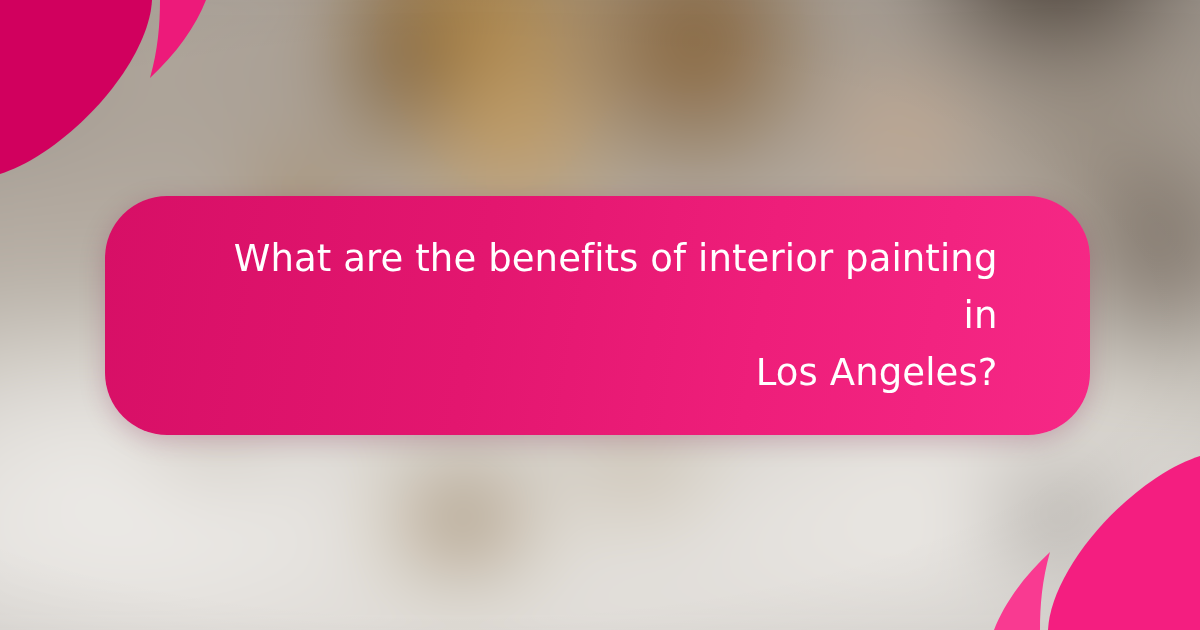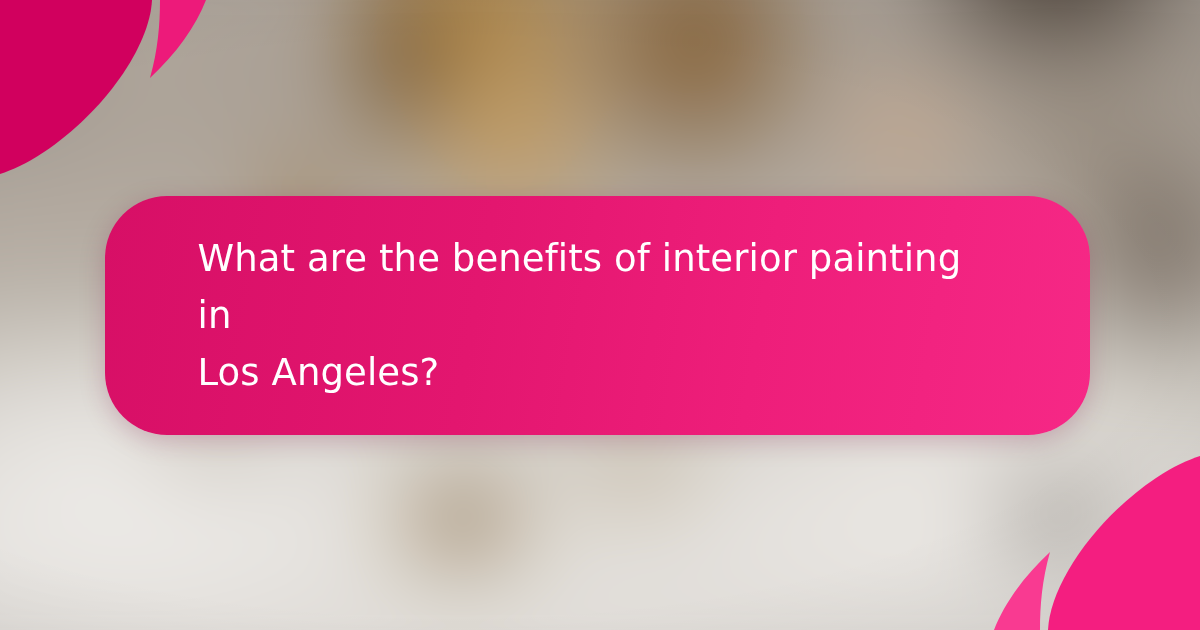--- a/index.html
+++ b/index.html
@@ -111,21 +111,21 @@
     height: 239px;
     border-radius: 62px;
     background: linear-gradient(100deg, #d70f66 0%, #e3166f 38%, #ee1e7a 66%, #f62886 100%);
     box-shadow: 0 6px 26px rgba(120, 6, 54, 0.22);
     display: flex;
     align-items: center;
     justify-content: center;
   }
   #headline-text {
     width: 800px;
-    text-align: left;
+    text-align: right;
     color: #ffffff;
     font-family: "DejaVu Sans", "Liberation Sans", sans-serif;
     font-size: 37px;
     font-weight: 400;
     line-height: 57px;
     letter-spacing: 0.1px;
     white-space: pre-line;
   }
 </style>
 </head>

